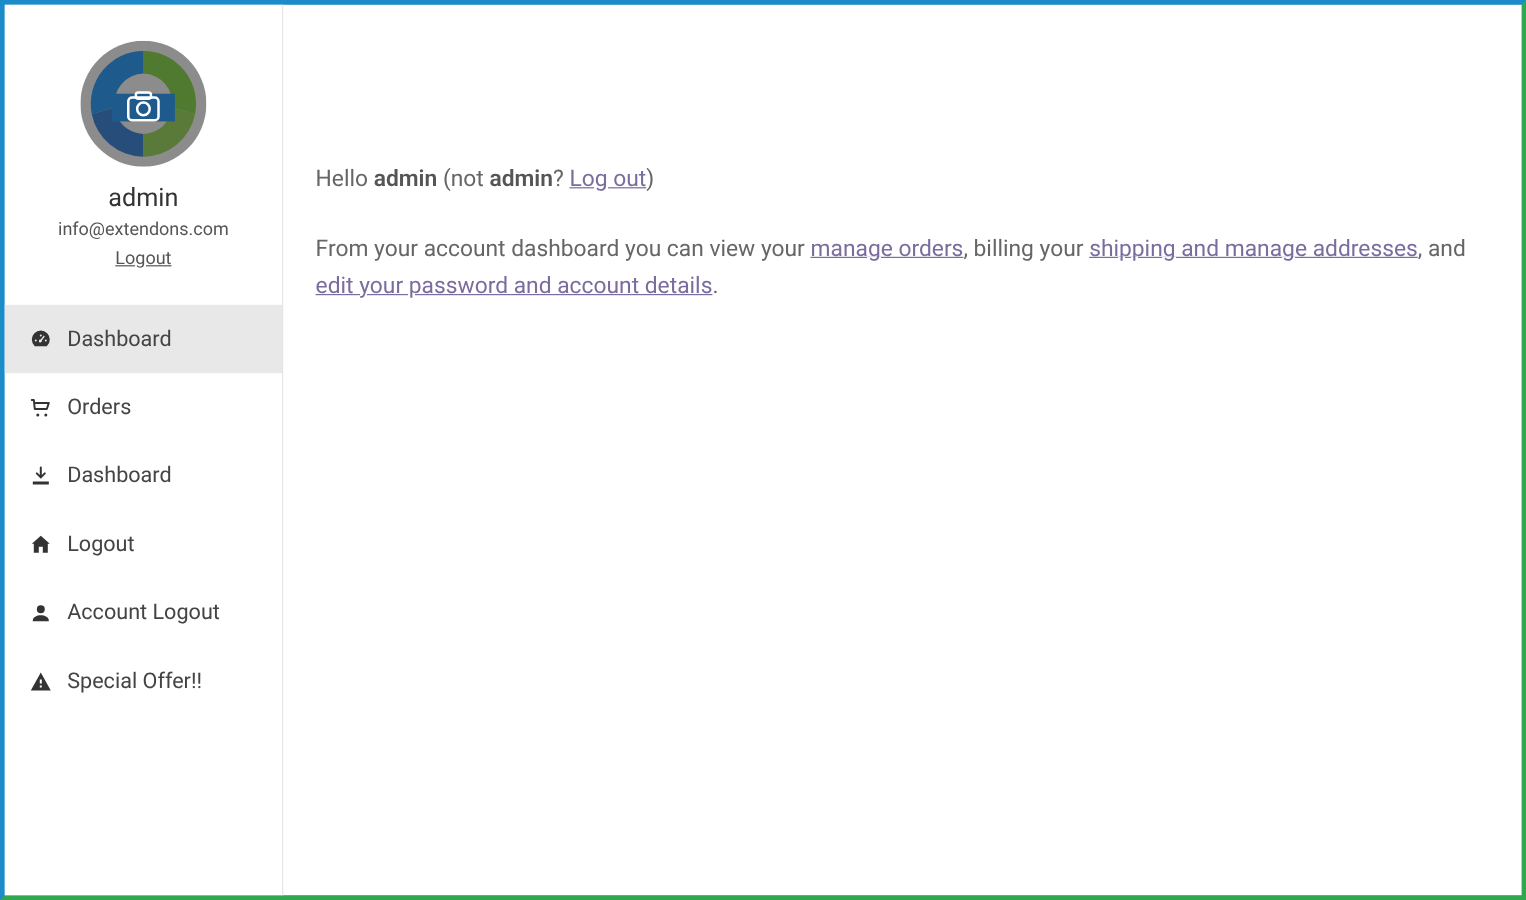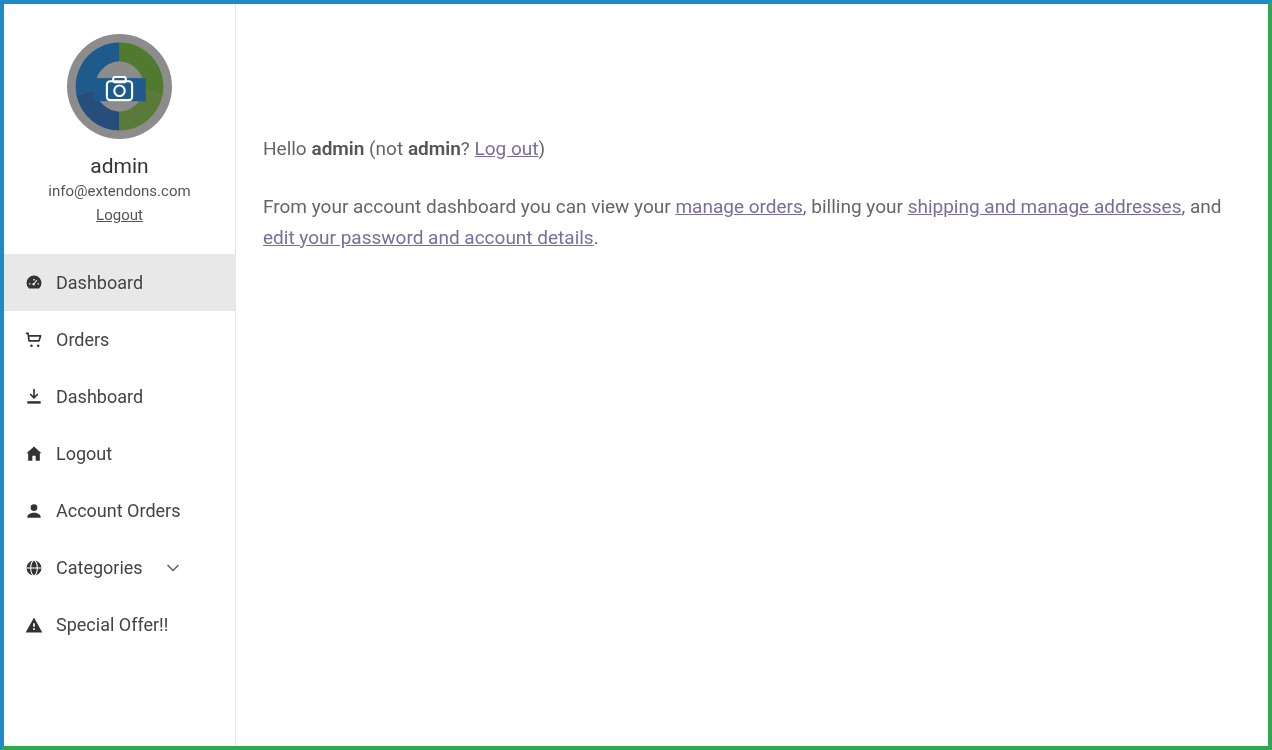--- a/index.html
+++ b/index.html
@@ -180,38 +180,23 @@
         </span>
         <span>Logout</span>
       </div>
 
       <div class="nav-item">
         <span class="icon">
           <svg viewBox="0 0 24 24">
               <path d="M12 12a4 4 0 1 0 0-8 4 4 0 0 0 0 8zm0 2c-4 0-8 2-8 5v1h16v-1c0-3-4-5-8-5z"></path>
             </svg>
         </span>
-        <span>Account Orders</span>
-      </div>
-
-      <div class="nav-item">
-        <span class="icon">
-          <svg viewBox="0 0 24 24">
-              <circle cx="12" cy="12" r="9" fill="#333"></circle>
-              <ellipse cx="12" cy="12" rx="4" ry="9" fill="none" stroke="#fff" stroke-width="1.3"></ellipse>
-              <path d="M3 12h18" stroke="#fff" stroke-width="1.3"></path>
-            </svg>
-        </span>
-        <span>Categories</span>
-        <span class="icon chevron">
-          <svg viewBox="0 0 24 24">
-              <path d="M6 9l6 6 6-6" fill="none" stroke="#666" stroke-width="2" stroke-linecap="round" stroke-linejoin="round"></path>
-            </svg>
-        </span>
-      </div>
+        <span>Account Logout</span>
+      </div>
+
 
       <div class="nav-item">
         <span class="icon">
           <svg viewBox="0 0 24 24">
               <path d="M12 3l10 18H2L12 3zm-1 7v4h2v-4h-2zm0 6v2h2v-2h-2z"></path>
             </svg>
         </span>
         <span>Special Offer!!</span>
       </div>
 

